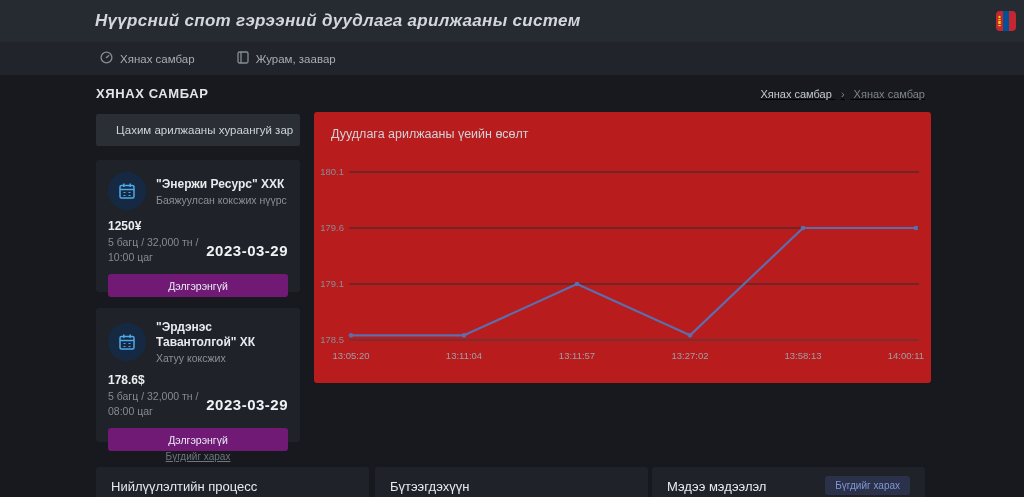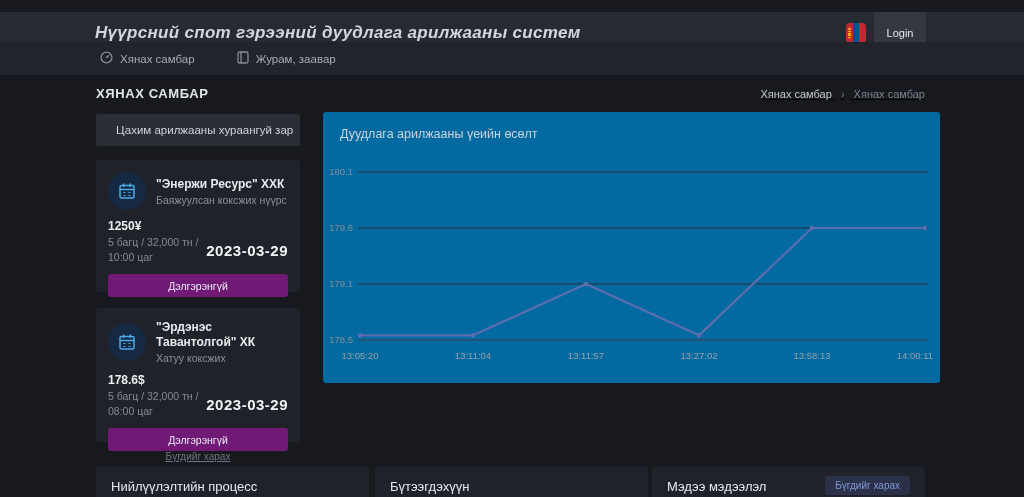--- a/index.html
+++ b/index.html
@@ -4,21 +4,21 @@
 <style>
   * { margin:0; padding:0; box-sizing:border-box; }
   html,body { background:#101216; }
   body { font-family:"Liberation Sans", sans-serif; }
   .page {
     position:relative; width:1024px; height:497px;
     background:#17191e; overflow:hidden; margin:0 auto;
   }
   
   .topbar {
-    position:absolute; left:0; top:12px; width:1024px; height:42px;
+    position:absolute; left:0; top:0; width:1024px; height:42px;
     background:#262b31; display:flex; align-items:center;
   }
   .app-title {
     margin-left:95px; font-style:italic; font-size:17px; font-weight:bold;
     color:#d3d7dd; letter-spacing:0.3px;
   }
   .topbar-right { margin-left:auto; display:flex; align-items:center; height:100%; }
   .flag { width:20px; height:20px; border-radius:4px; overflow:hidden; margin-right:8px; }
   .login-btn {
     width:52px; height:42px; background:#33383f; color:#e4e7ea;
@@ -68,22 +68,22 @@
     margin-top:9px; width:100%; height:23px; background:#701a75; border:none;
     border-radius:3px; color:#e9ecf5; font-size:10.5px; cursor:pointer;
     font-family:"Liberation Sans", sans-serif;
   }
   .view-all {
     position:absolute; left:96px; top:451px; width:204px; text-align:center;
     font-size:10px; color:#70767f; text-decoration:underline; cursor:pointer;
   }
   
   .chart-panel {
-    position:absolute; left:323px; top:112px; width:617px; height:271px;
-    background:#0369a1; border-radius:3px;
+    position:absolute; left:314px; top:112px; width:617px; height:271px;
+    background:#b91c1c; border-radius:3px;
   }
   .chart-title { position:absolute; left:17px; top:15px; font-size:12.5px; color:#ced3d9; }
   .chart-panel svg { position:absolute; left:0; top:0; overflow:visible; }
   
   .bottom-card {
     position:absolute; top:467px; width:273px; height:44px;
     background:#1f2329; border-radius:3px; padding:12px 15px;
     display:flex; align-items:flex-start; justify-content:space-between;
   }
   .bc-1 { left:96px; } .bc-2 { left:375px; } .bc-3 { left:652px; }
@@ -106,21 +106,20 @@
         <svg width="20" height="20" viewBox="0 0 20 20">
           <rect x="0" y="0" width="7" height="20" fill="#c4272f"></rect>
           <rect x="7" y="0" width="6" height="20" fill="#015197"></rect>
           <rect x="13" y="0" width="7" height="20" fill="#c4272f"></rect>
           <circle cx="3.5" cy="6" r="1.2" fill="#f9cf02"></circle>
           <rect x="2.3" y="8" width="2.4" height="1.2" fill="#f9cf02"></rect>
           <rect x="2.3" y="10" width="2.4" height="3" fill="#f9cf02"></rect>
           <rect x="2.3" y="14" width="2.4" height="1.2" fill="#f9cf02"></rect>
         </svg>
       </div>
-      <div class="login-btn">Login</div>
     </div>
   </div>
 
   <div class="navbar">
     <div class="nav-item">
       <span>
         <svg width="13" height="13" viewBox="0 0 13 13" fill="none" stroke="#878d96" stroke-width="1.3">
           <circle cx="6.5" cy="6.5" r="5.4"></circle>
           <path d="M6.5 6.5 L9.2 4.2"></path>
           <circle cx="6.5" cy="6.5" r="0.8" fill="#878d96" stroke="none"></circle>

